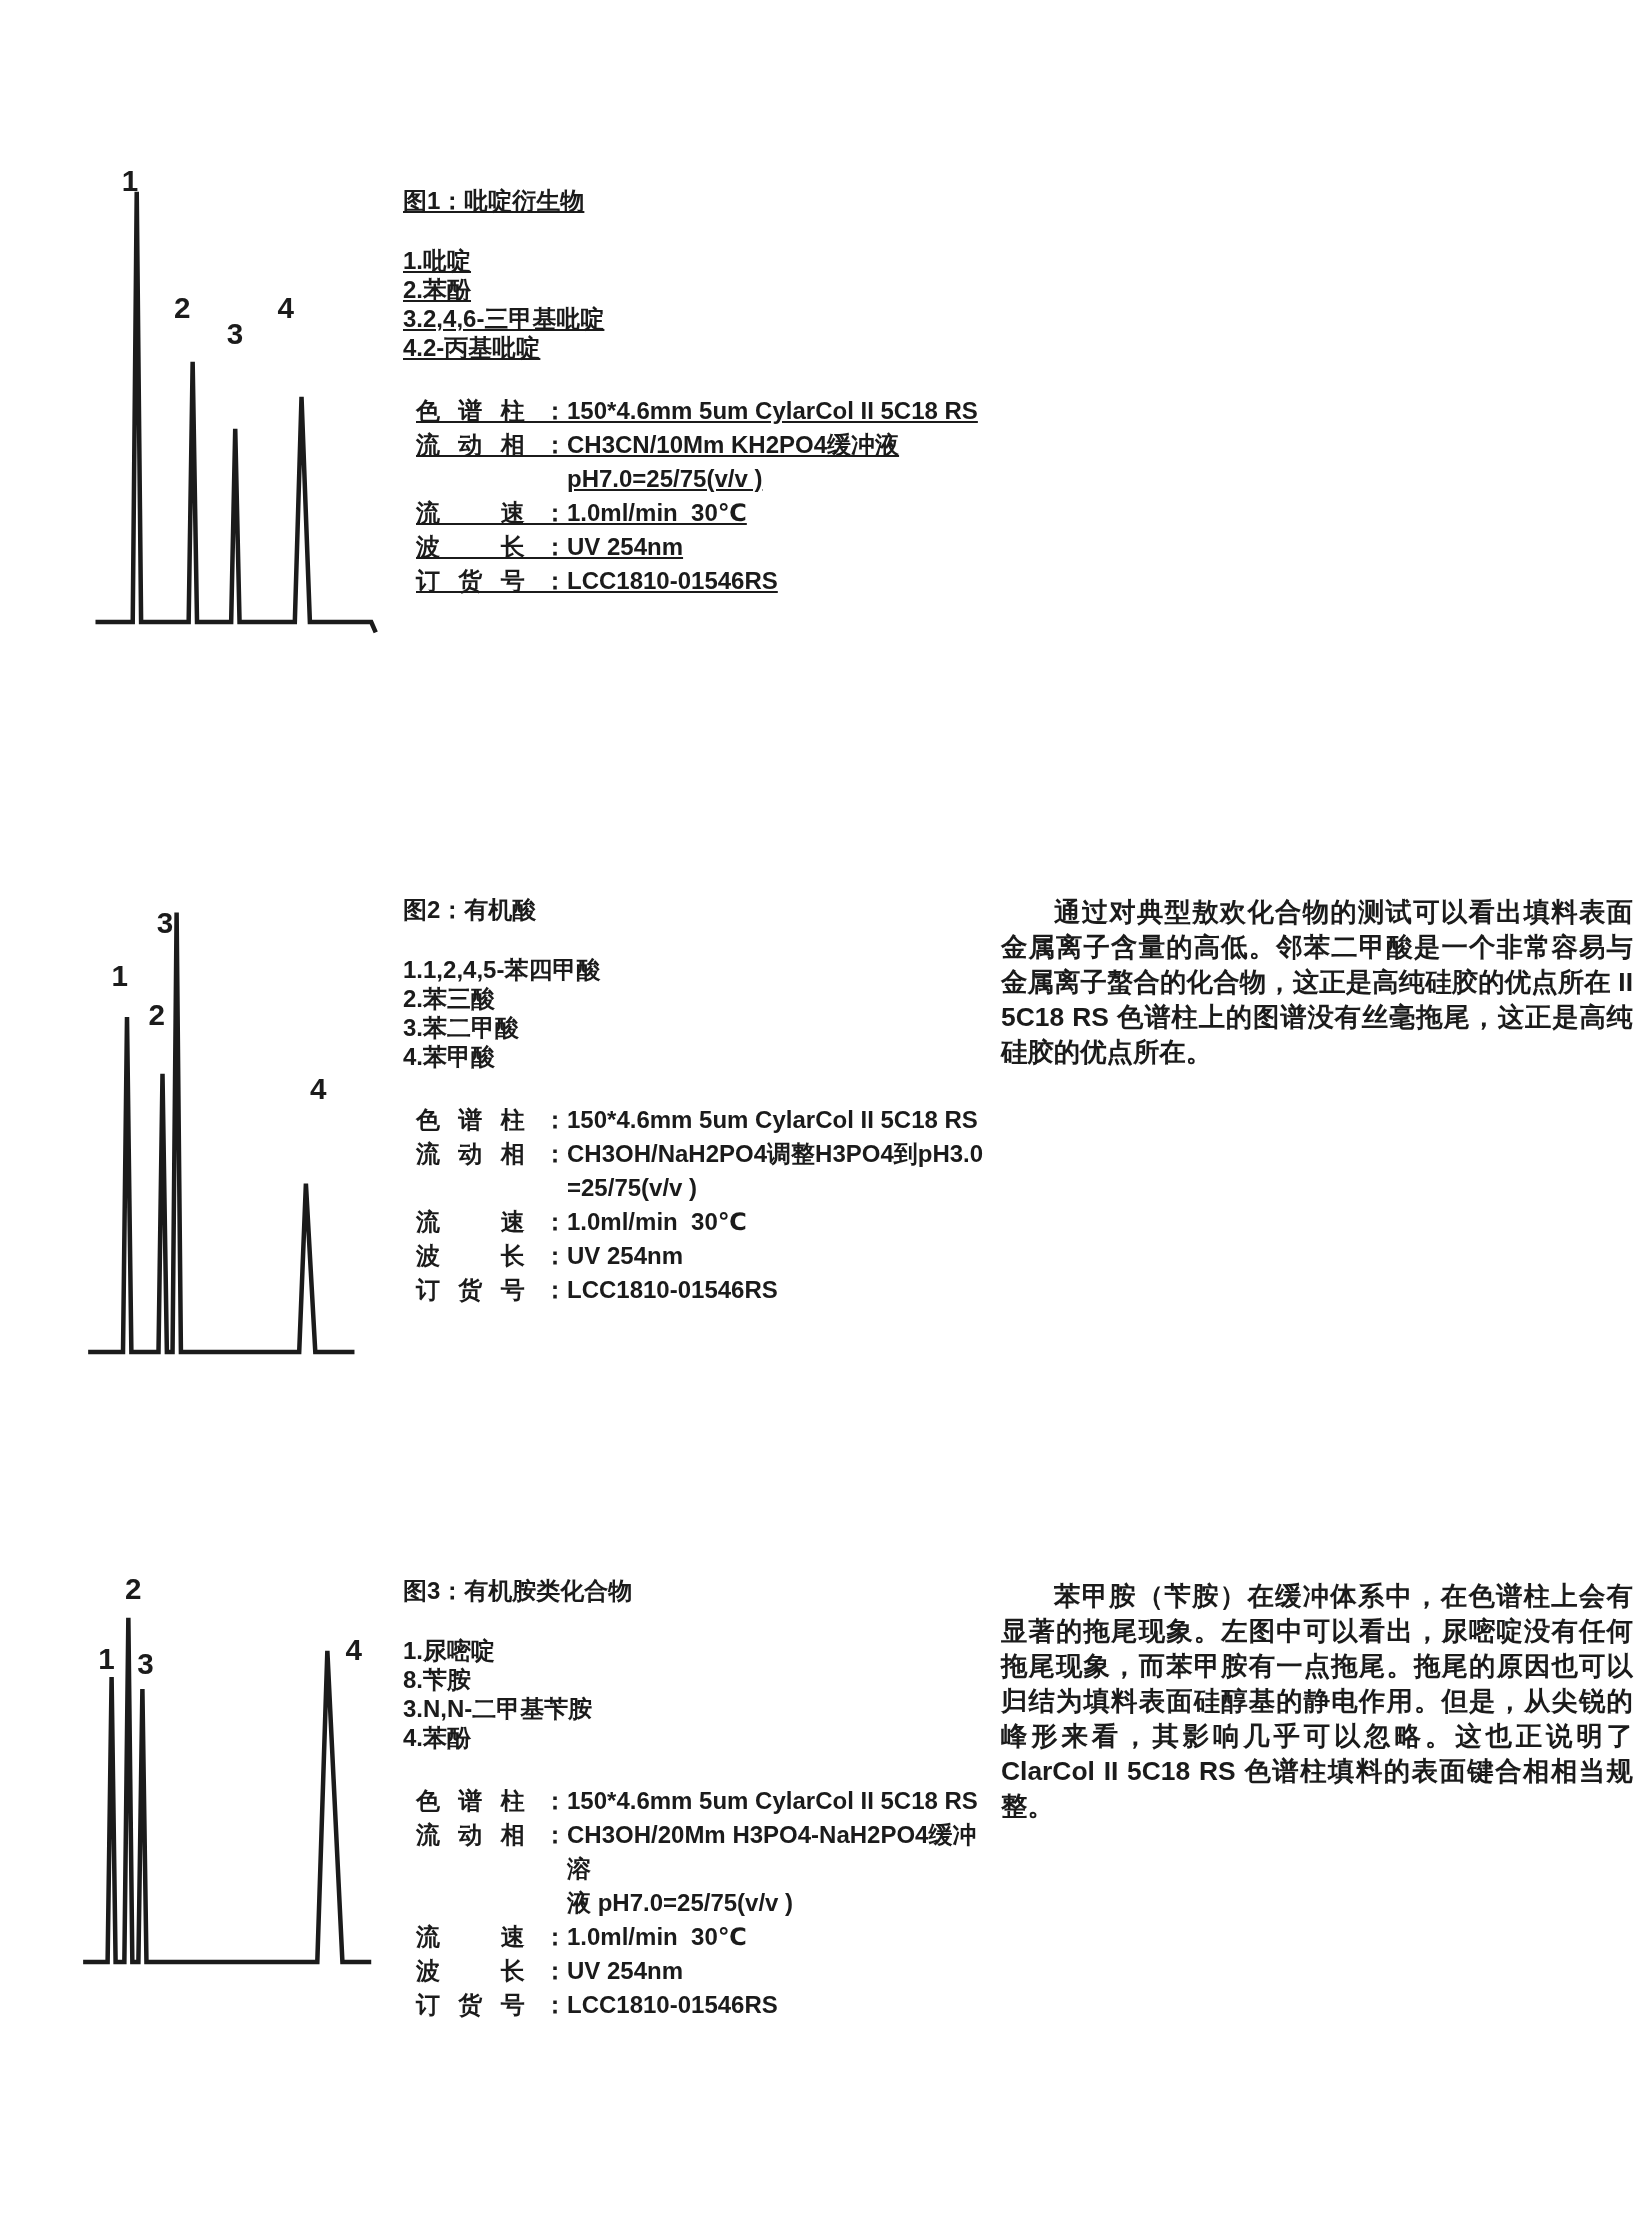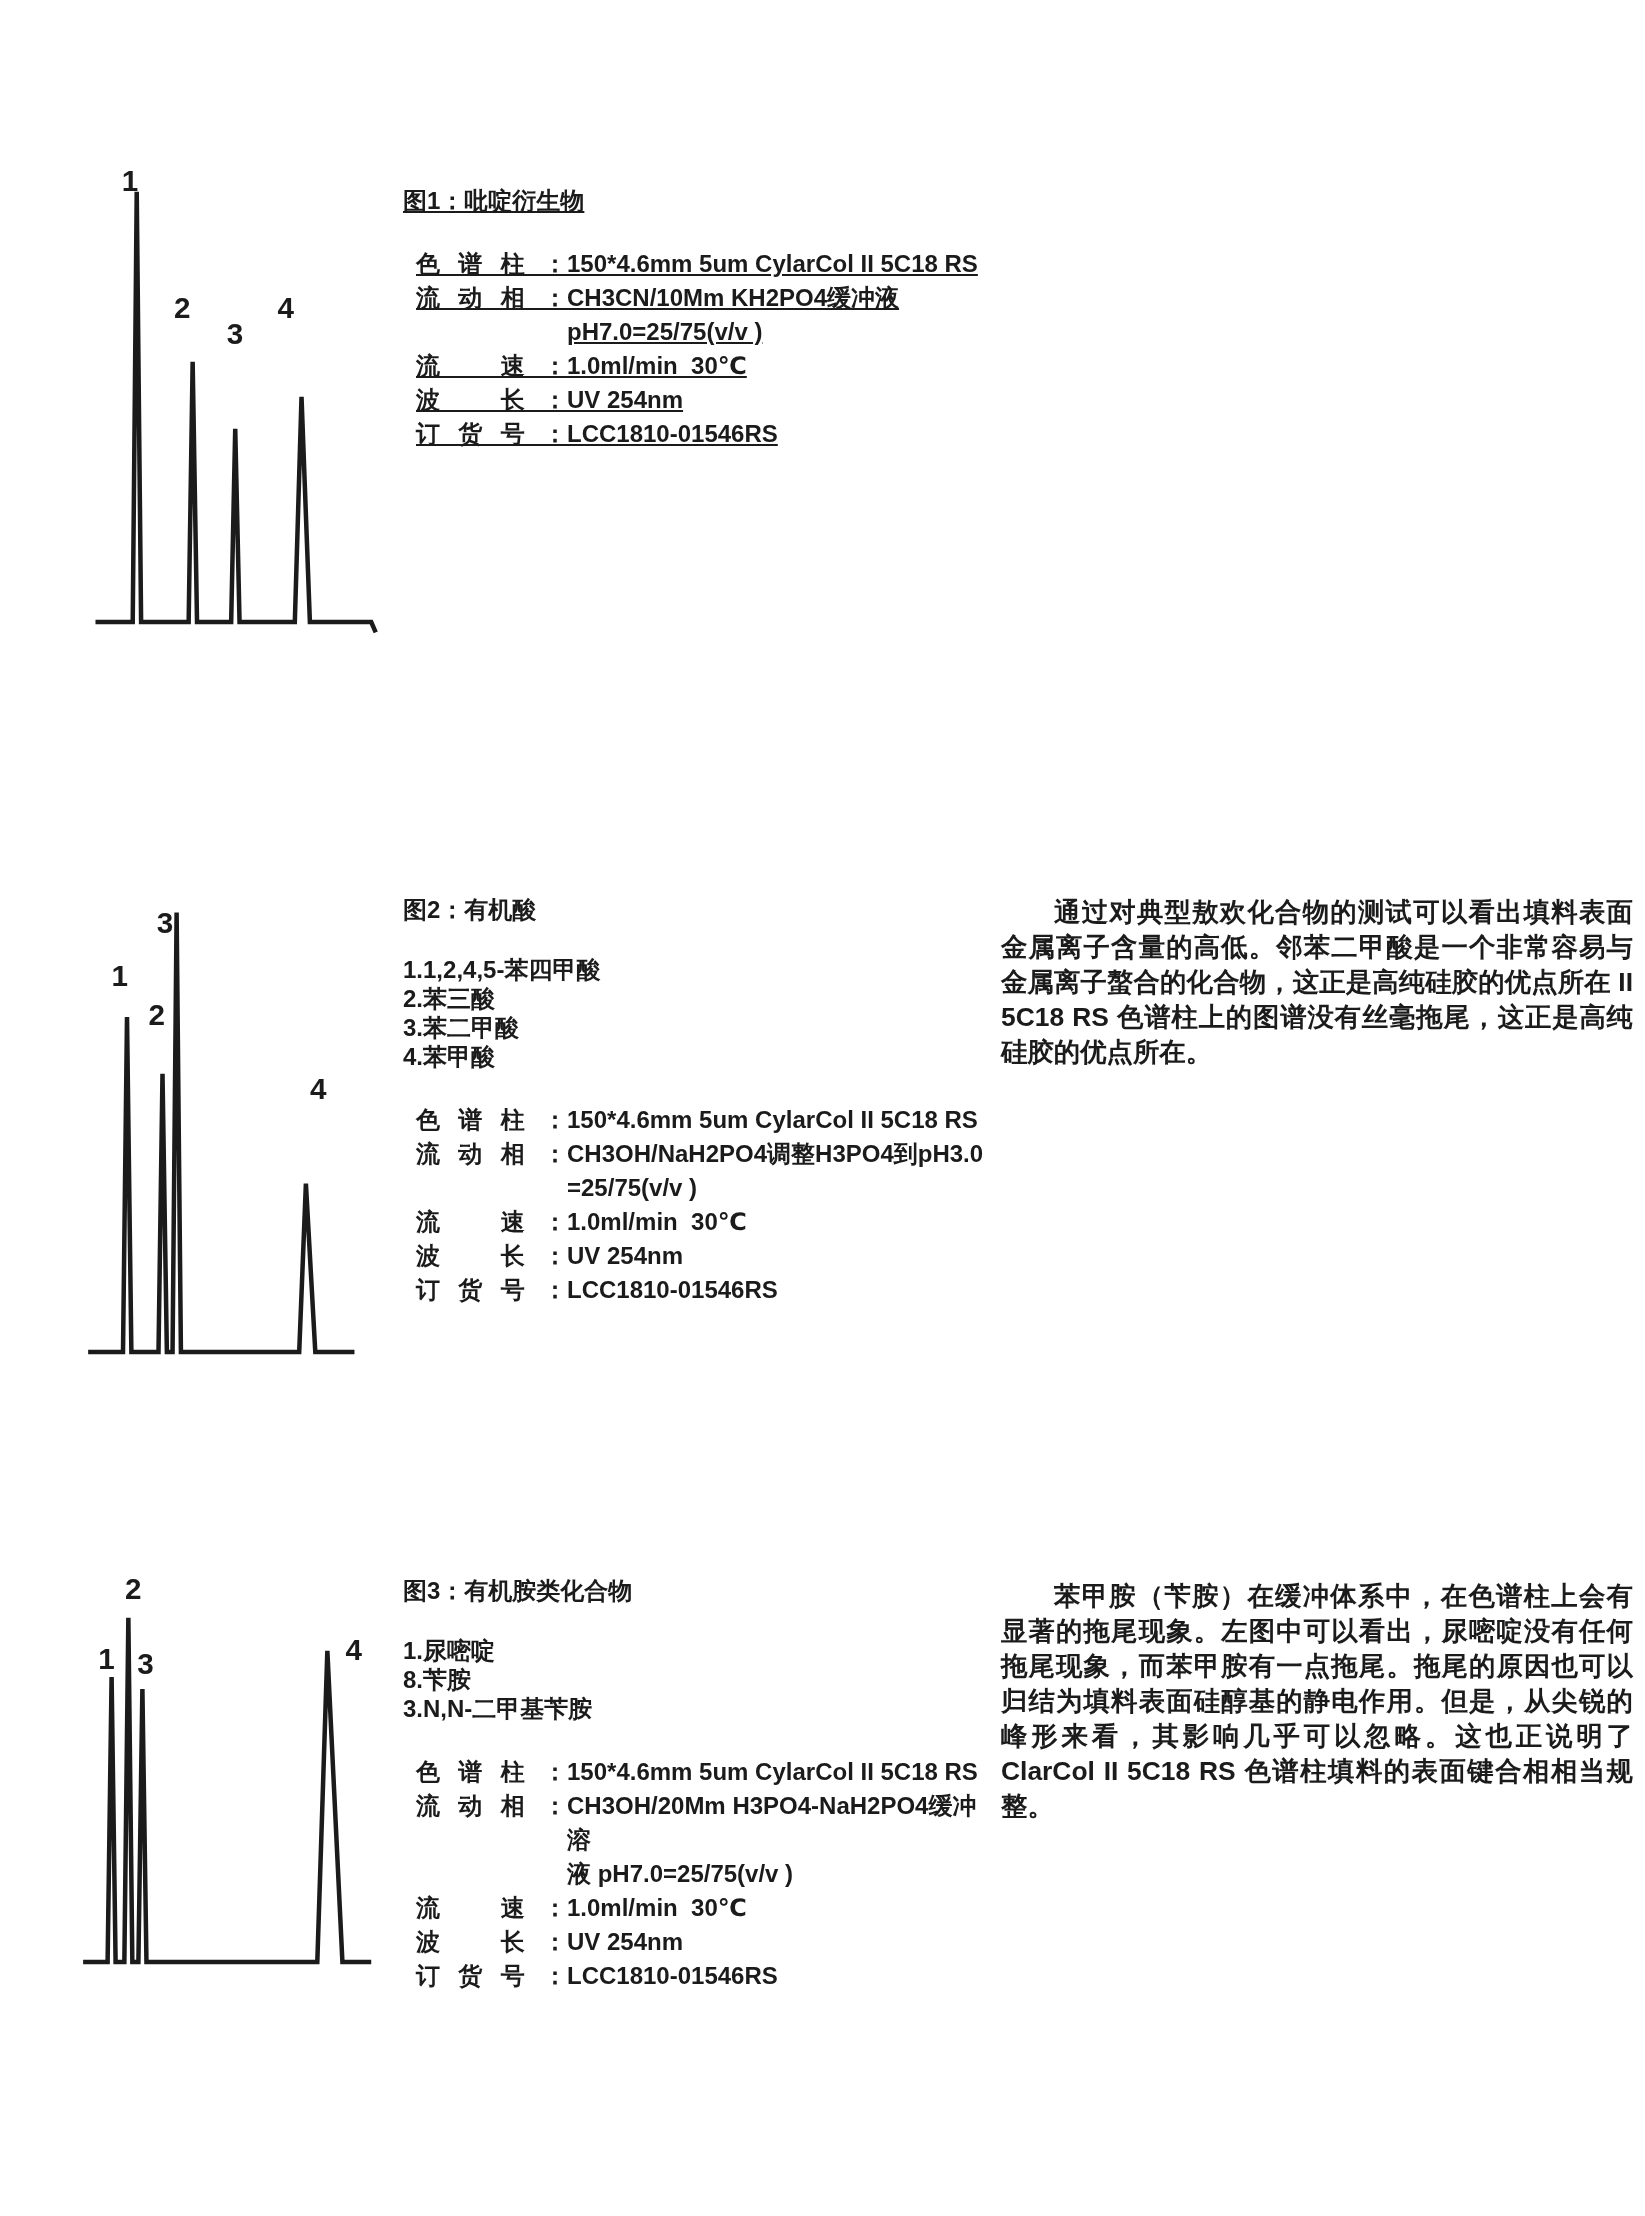--- a/index.html
+++ b/index.html
@@ -36,20 +36,26 @@
   <section class="figure-section" style="top:161px;height:728px;">
     <svg class="chrom-svg" viewBox="0 0 520 800">
         <path d="M58.2 715.2 L116.0 715.2 L122.2 47.2 L129.0 715.2 L202.8 715.2 L209.0 311.2 L215.8 715.2 L268.8 715.2 L275.1 415.2 L281.8 715.2 L367.6 715.2 L378.0 365.6 L391.0 715.2 L486.2 715.2 l7 16" fill="none" stroke="#1b1b1b" stroke-width="7" stroke-linejoin="miter" stroke-linecap="butt"></path>
         <text x="98.8" y="46.4">1</text>
         <text x="179.9" y="244.0">2</text>
         <text x="262.1" y="284.0">3</text>
         <text x="340.6" y="244.0">4</text>
       </svg>
     <div class="mid-col" style="top:26px;text-decoration:underline;">
       <div class="fig-caption">图1：吡啶衍生物</div>
+      <div class="peaks-list">
+        <div>1.吡啶</div>
+        <div>2.苯酚</div>
+        <div>3.2,4,6-三甲基吡啶</div>
+        <div>4.2-丙基吡啶</div>
+      </div>
       <div class="conditions">
         <div class="cond-row">
             <span class="cond-label">色谱柱：</span>
             <span class="cond-value">150*4.6mm 5um CylarCol II 5C18 RS</span>
           </div>
         <div class="cond-row">
             <span class="cond-label">流动相：</span>
             <span class="cond-value">CH3CN/10Mm KH2PO4缓冲液</span>
           </div>
         <div class="cond-row">
@@ -125,20 +131,21 @@
         <text x="104.0" y="49.6">2</text>
         <text x="123.2" y="166.4">3</text>
         <text x="446.2" y="144.0">4</text>
       </svg>
     <div class="mid-col" style="top:9.7px;">
       <div class="fig-caption">图3：有机胺类化合物</div>
       <div class="peaks-list">
         <div>1.尿嘧啶</div>
         <div>8.苄胺</div>
         <div>3.N,N-二甲基苄胺</div>
+        <div>4.苯酚</div>
       </div>
       <div class="conditions">
         <div class="cond-row">
             <span class="cond-label">色谱柱：</span>
             <span class="cond-value">150*4.6mm 5um CylarCol II 5C18 RS</span>
           </div>
         <div class="cond-row">
             <span class="cond-label">流动相：</span>
             <span class="cond-value">CH3OH/20Mm H3PO4-NaH2PO4缓冲溶</span>
           </div>

